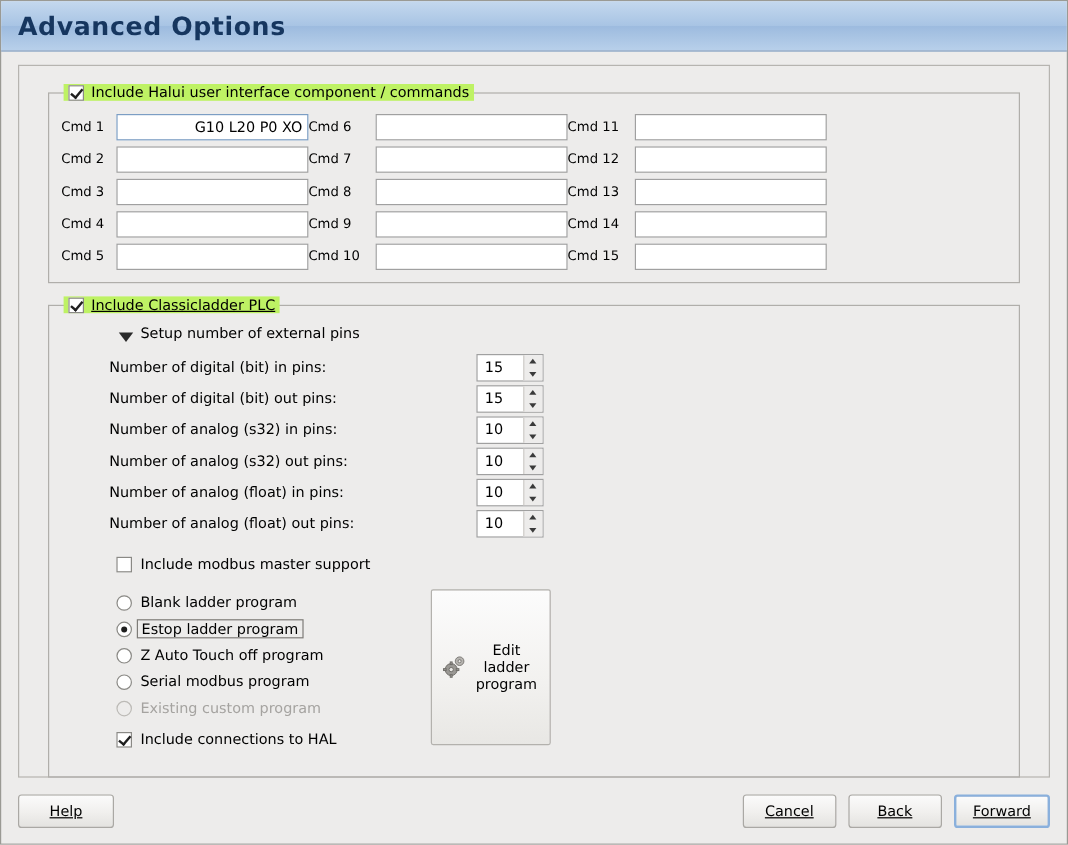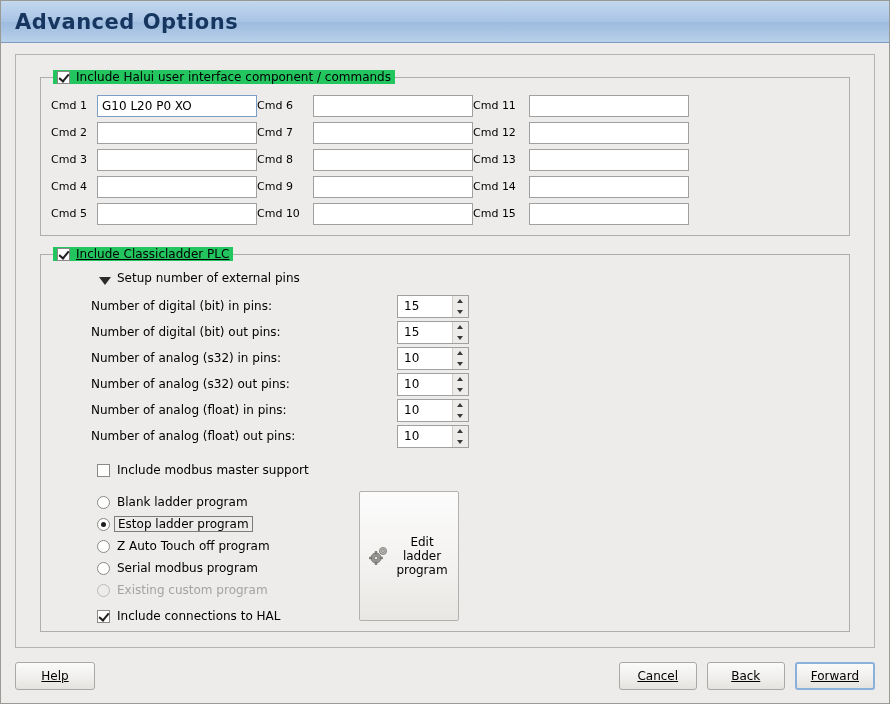--- a/index.html
+++ b/index.html
@@ -61,21 +61,21 @@
     position: relative;
     border: 1px solid #b0aeaa;
     margin-top: 10px;
     padding: 12px 8px 8px 8px;
     box-sizing: border-box;
   }
   .group-legend {
     position: absolute;
     top: -8px;
     left: 12px;
-    background: #22c55e;
+    background: #bef264;
     padding: 0 4px;
     display: flex;
     align-items: center;
     gap: 6px;
     white-space: nowrap;
   }
   .group-legend .lbl {
     font-size: 12px;
   }
   
@@ -148,20 +148,21 @@
     font-family: "DejaVu Sans", "Liberation Sans", sans-serif;
     font-size: 12px;
     padding: 0 4px;
     line-height: 20px;
     color: #000;
     width: 100%;
     outline: none;
   }
   .txt.focused {
     border: 1px solid #7c9ec4;
+    text-align: right;
   }
   
   .expander-row {
     display: flex;
     align-items: flex-end;
     gap: 6px;
     margin: 4px 0 8px 50px;
   }
   .tri {
     width: 0;
@@ -175,21 +176,21 @@
     align-items: center;
     height: 26px;
     margin-left: 42px;
   }
   .pin-label {
     width: 306px;
     font-size: 12px;
   }
   .spin {
     display: flex;
-    width: 72px;
+    width: 56px;
     height: 23px;
     border: 1px solid #a0a0a0;
     background: #ffffff;
     box-sizing: border-box;
   }
   .spin .val {
     flex: 1;
     text-align: left;
     padding-left: 6px;
     line-height: 21px;
@@ -368,21 +369,21 @@
 
           <div class="cmd-label">Cmd 5</div>
           <div><input class="txt" value="" style=""></div>
           <div class="cmd-label">Cmd 10</div>
           <div><input class="txt" value="" style=""></div>
           <div class="cmd-label">Cmd 15</div>
           <div><input class="txt" value="" style=""></div>
         </div>
       </div>
 
-      <div class="groupbox" style="margin-top:18px; padding-bottom:4px;">
+      <div class="groupbox" style="margin-top:18px; padding-bottom:20px;">
         <div class="group-legend">
           <span class="cb checked"></span>
           <span class="lbl" style="text-decoration:underline;">Include Classicladder PLC</span>
         </div>
 
         <div class="expander-row">
           <span class="tri"></span>
           <span>Setup number of external pins</span>
         </div>
 

